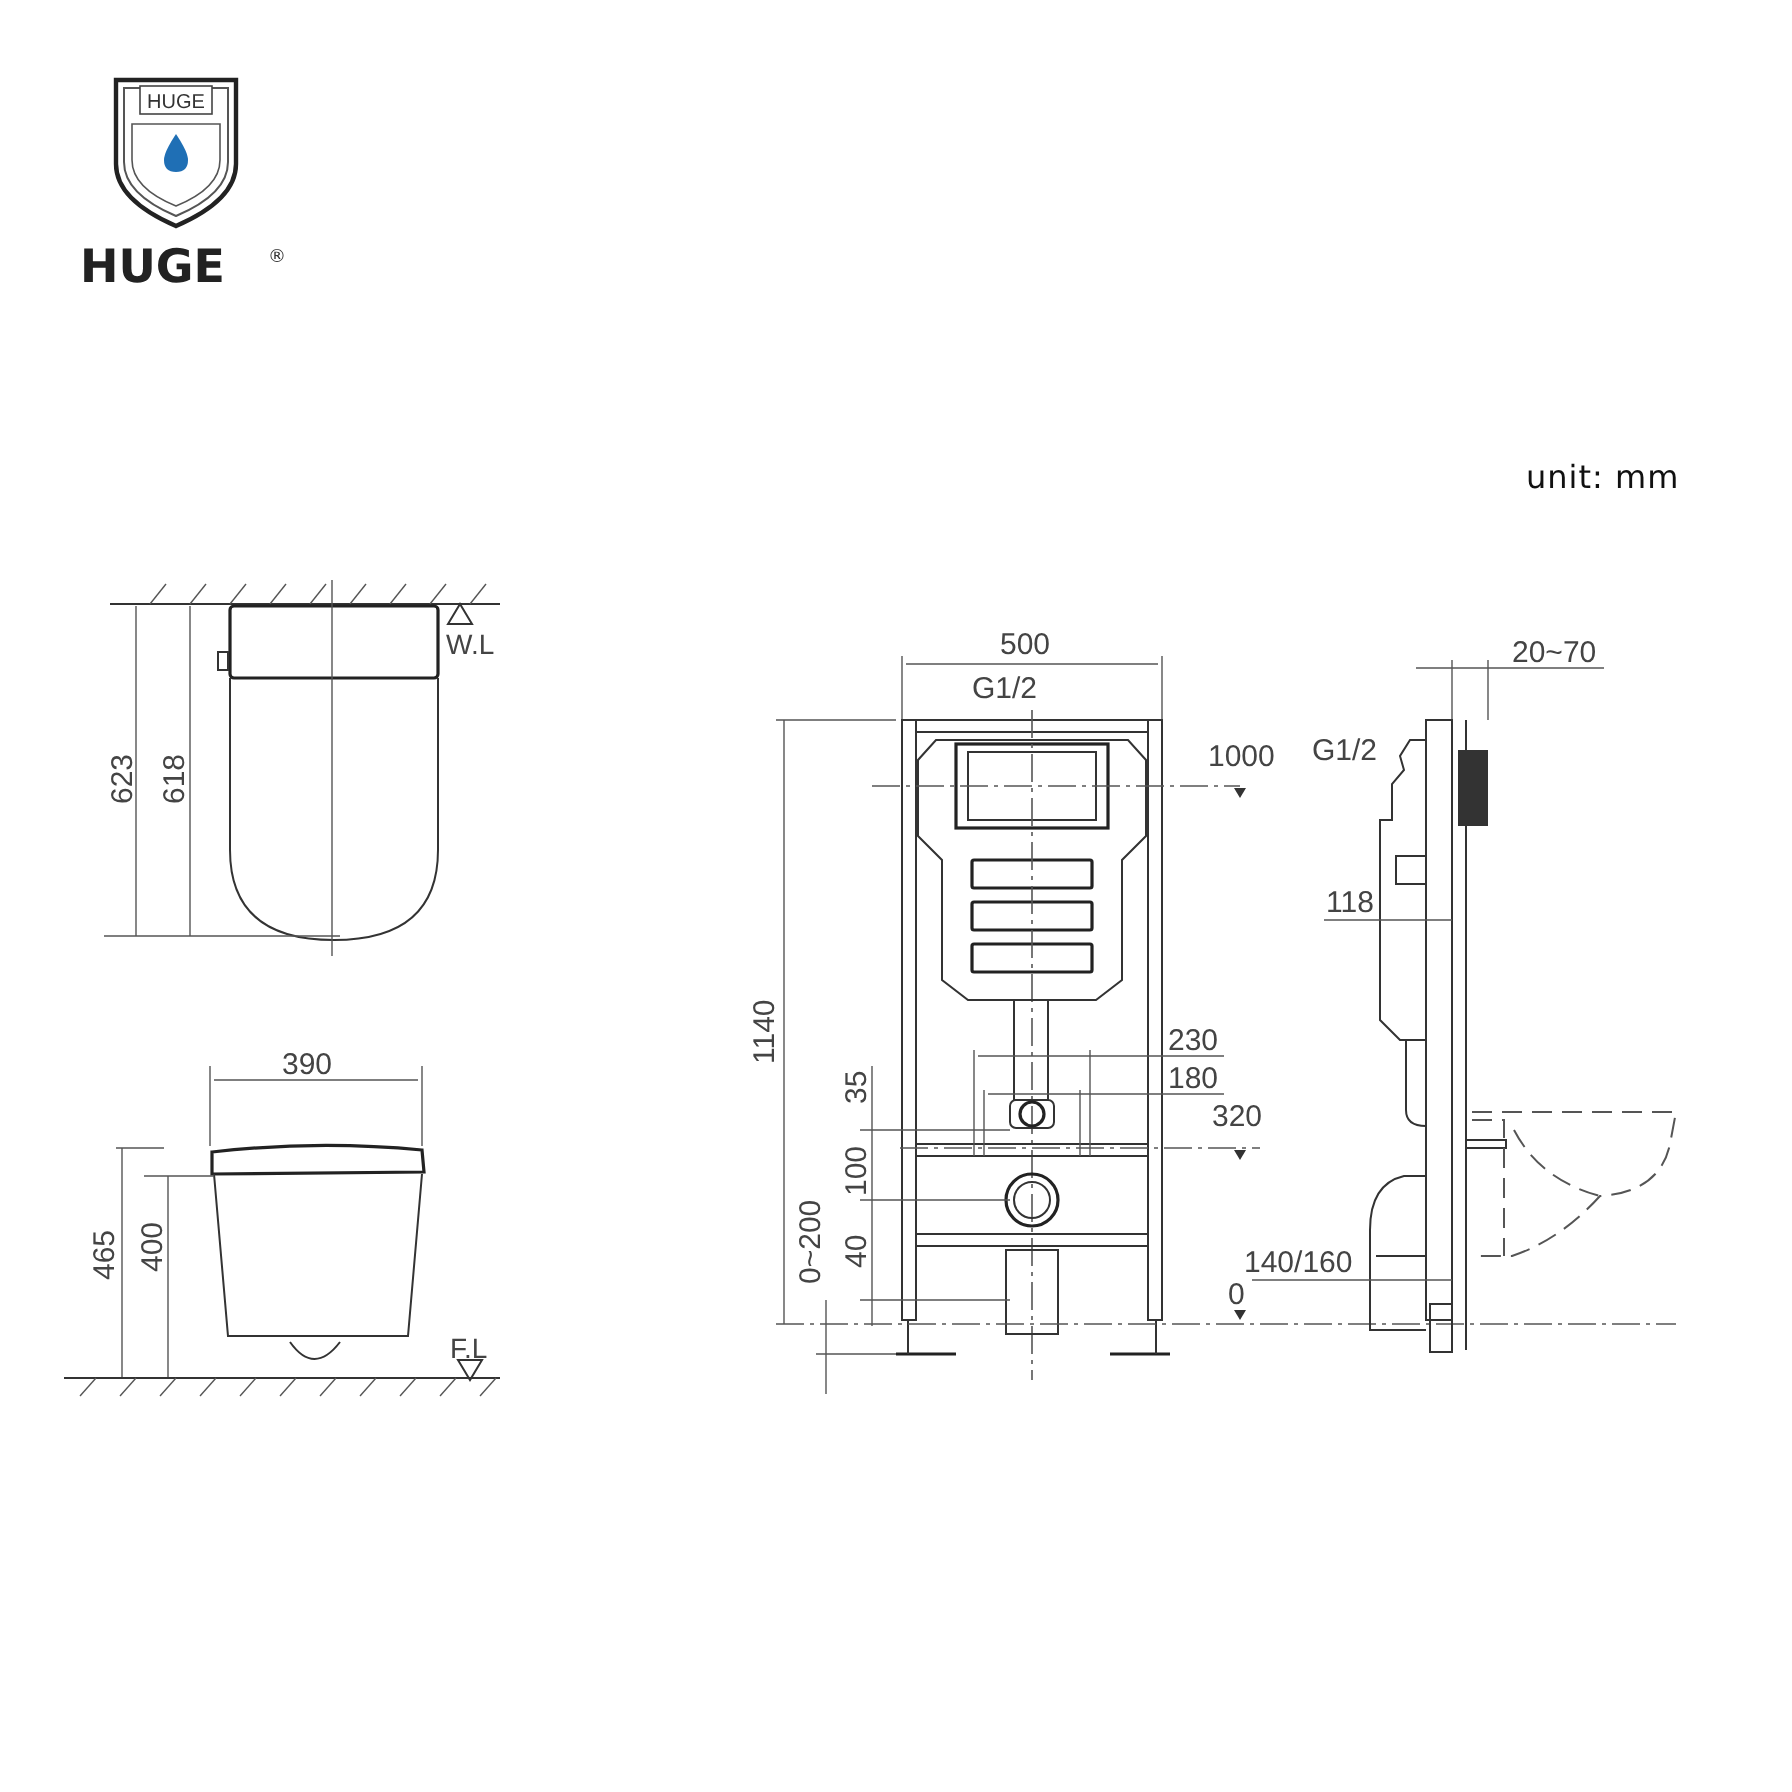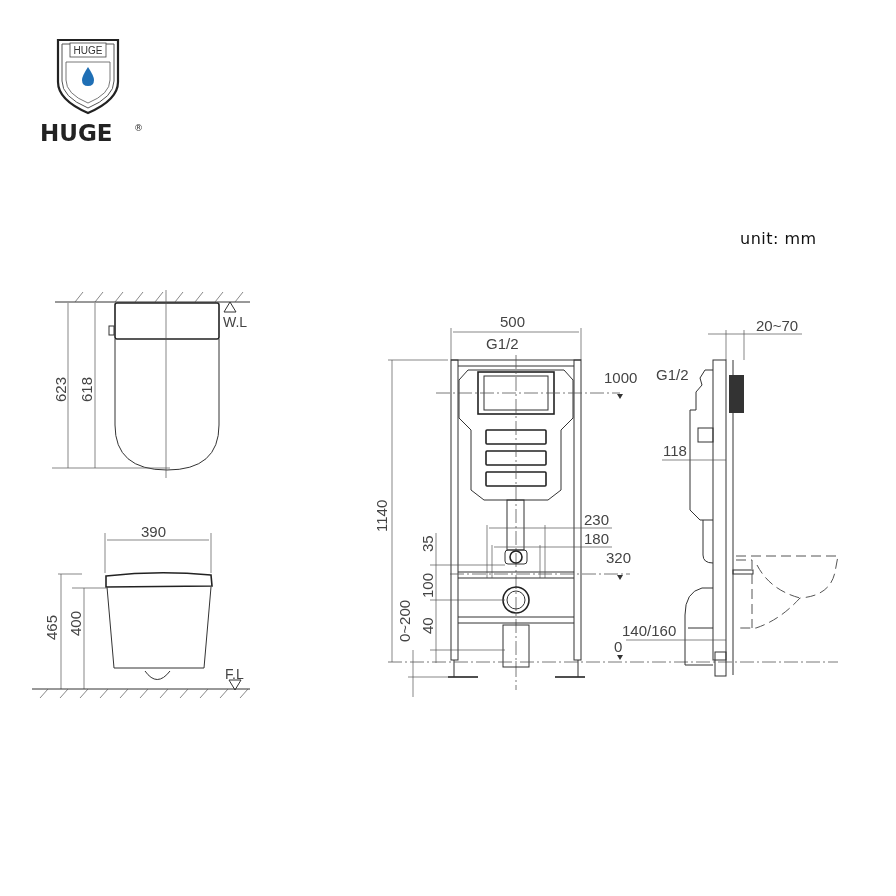--- a/index.html
+++ b/index.html
@@ -5,21 +5,21 @@
   html, body { margin: 0; padding: 0; background: #ffffff; }
   body { width: 896px; height: 896px; position: relative; overflow: hidden; font-family: "Liberation Sans", sans-serif; }
   #canvas { position: absolute; left: 0; top: 0; width: 896px; height: 896px; }
   .ln { stroke: #333; stroke-width: 1; fill: none; }
   .ln2 { stroke: #222; stroke-width: 1.6; fill: none; }
   .thin { stroke: #555; stroke-width: 0.7; fill: none; }
   .dash { stroke: #555; stroke-width: 1; fill: none; stroke-dasharray: 10 5; }
   .center { stroke: #555; stroke-width: 0.8; fill: none; stroke-dasharray: 14 3 2 3; }
   .dimtxt { font-family: "Liberation Sans", sans-serif; font-size: 15px; fill: #444; }
   .dimtxt-s { font-family: "Liberation Sans", sans-serif; font-size: 14px; fill: #444; }
-  .unit { position: absolute; left: 740px; top: 229px; font-family: "DejaVu Sans", sans-serif; font-size: 16px; color: #111; letter-spacing: 0.5px; }
+  .unit { position: absolute; left: 763px; top: 229px; font-family: "DejaVu Sans", sans-serif; font-size: 16px; color: #111; letter-spacing: 0.5px; }
   .brand { font-family: "DejaVu Sans", sans-serif; font-weight: bold; }
 </style>
 </head>
 <body>
 
 <svg id="canvas" viewBox="0 0 896 896" xmlns="http://www.w3.org/2000/svg">
 
   <g>
     <path d="M58 40 L118 40 L118 82 Q118 100 88 113 Q58 100 58 82 Z" fill="#fff" stroke="#222" stroke-width="2.2"></path>
     <path d="M62 44 L114 44 L114 81 Q114 97 88 108 Q62 97 62 81 Z" fill="none" stroke="#555" stroke-width="1"></path>

